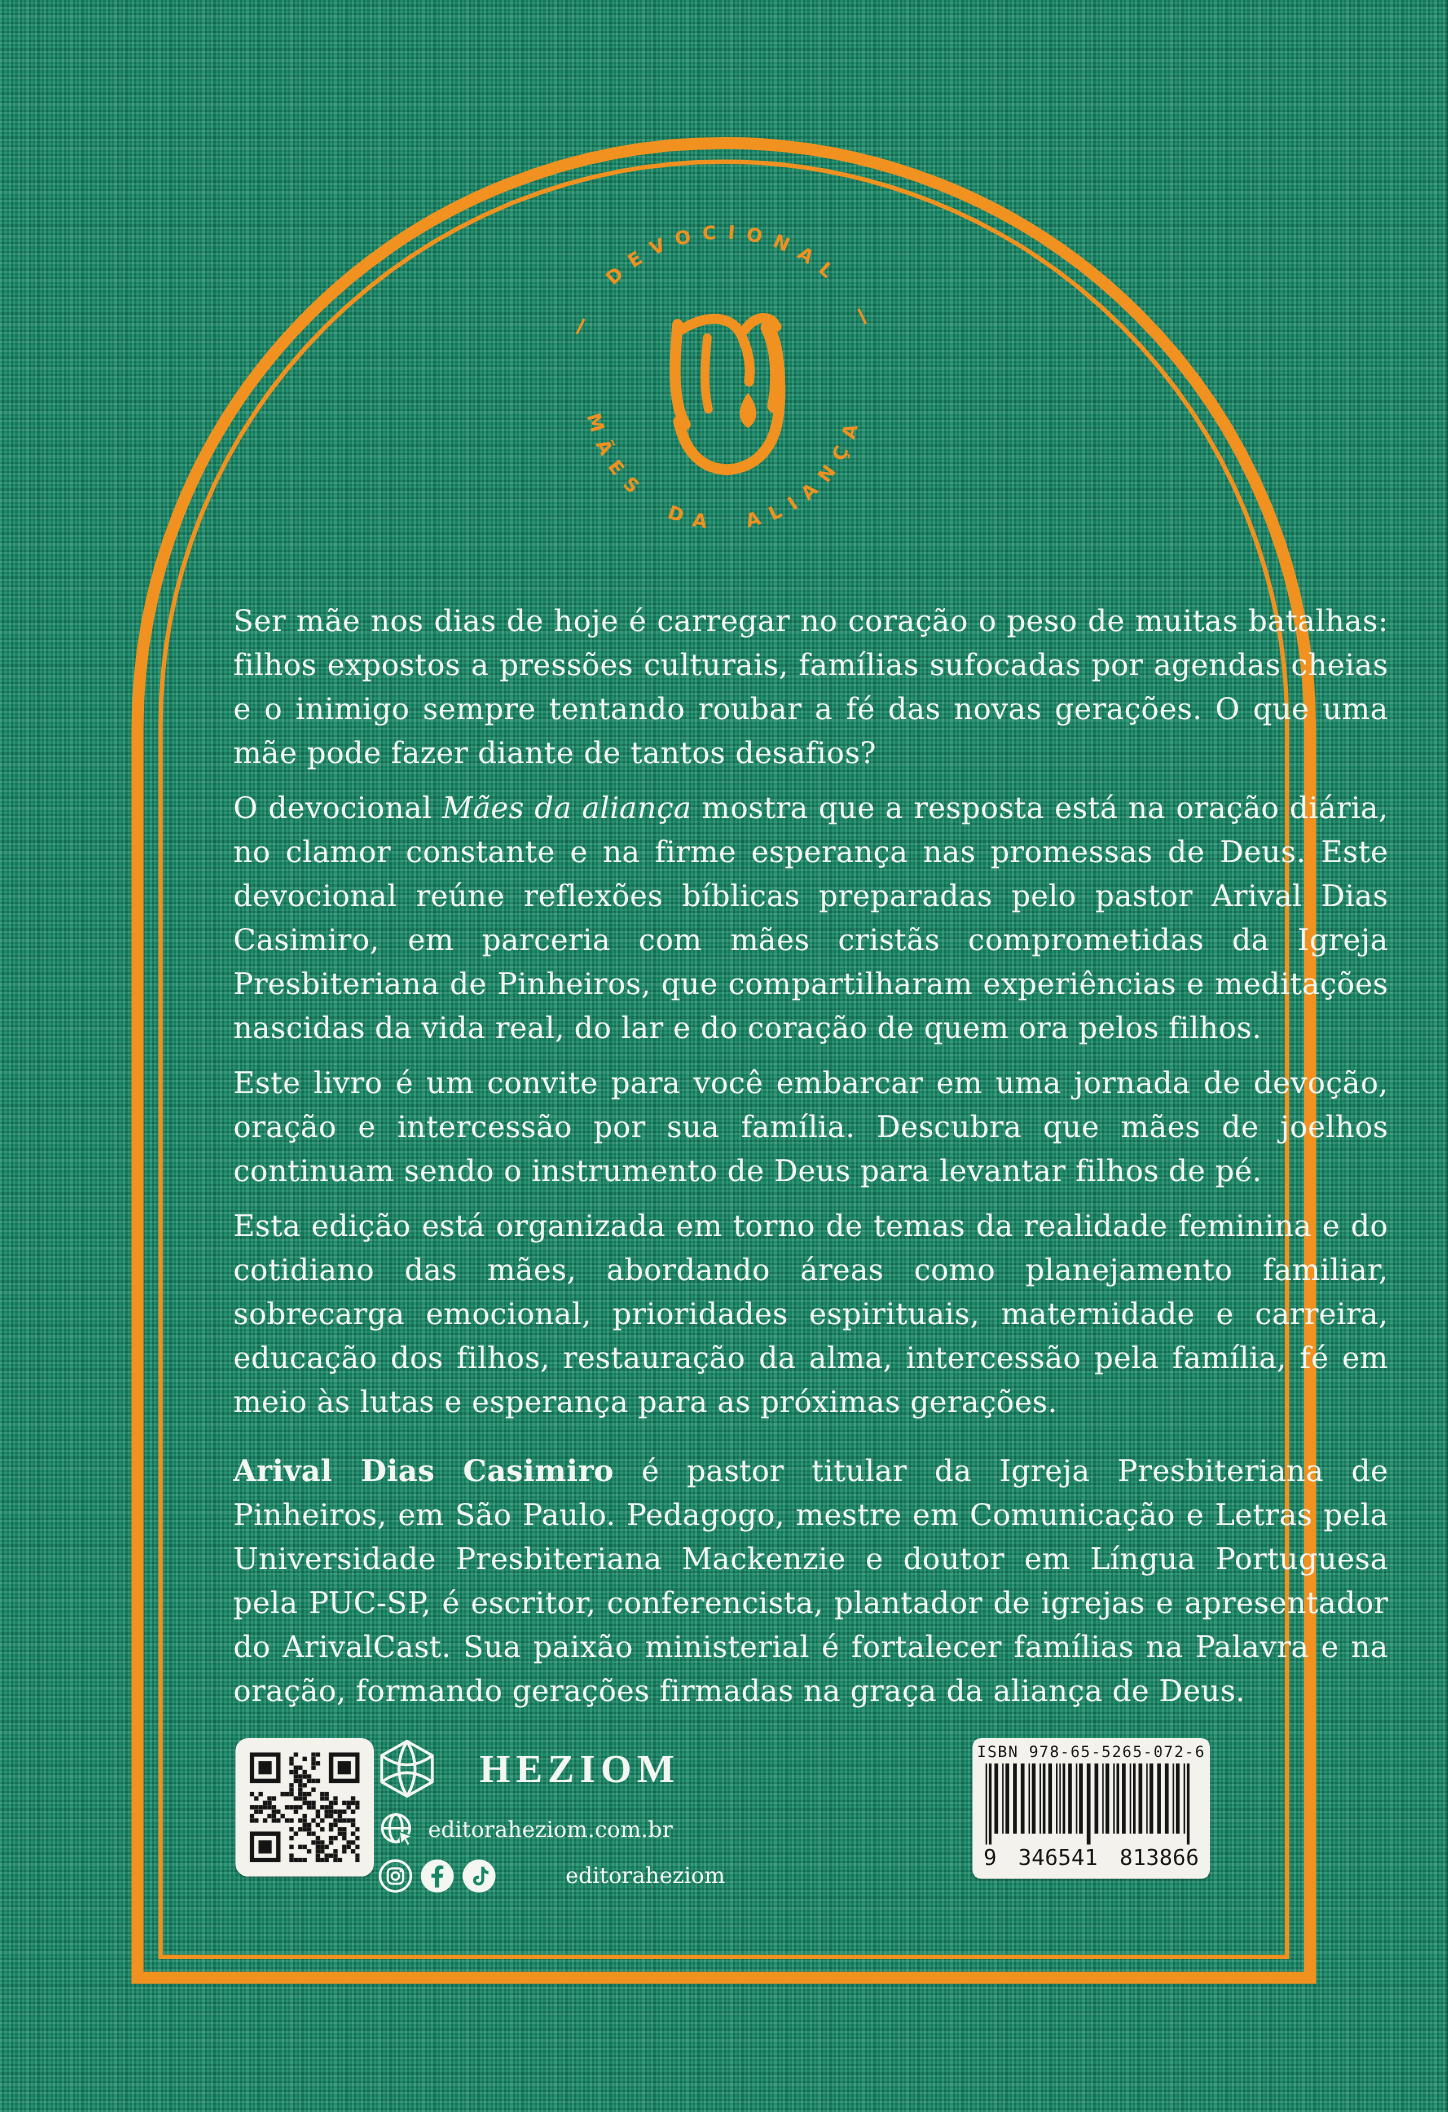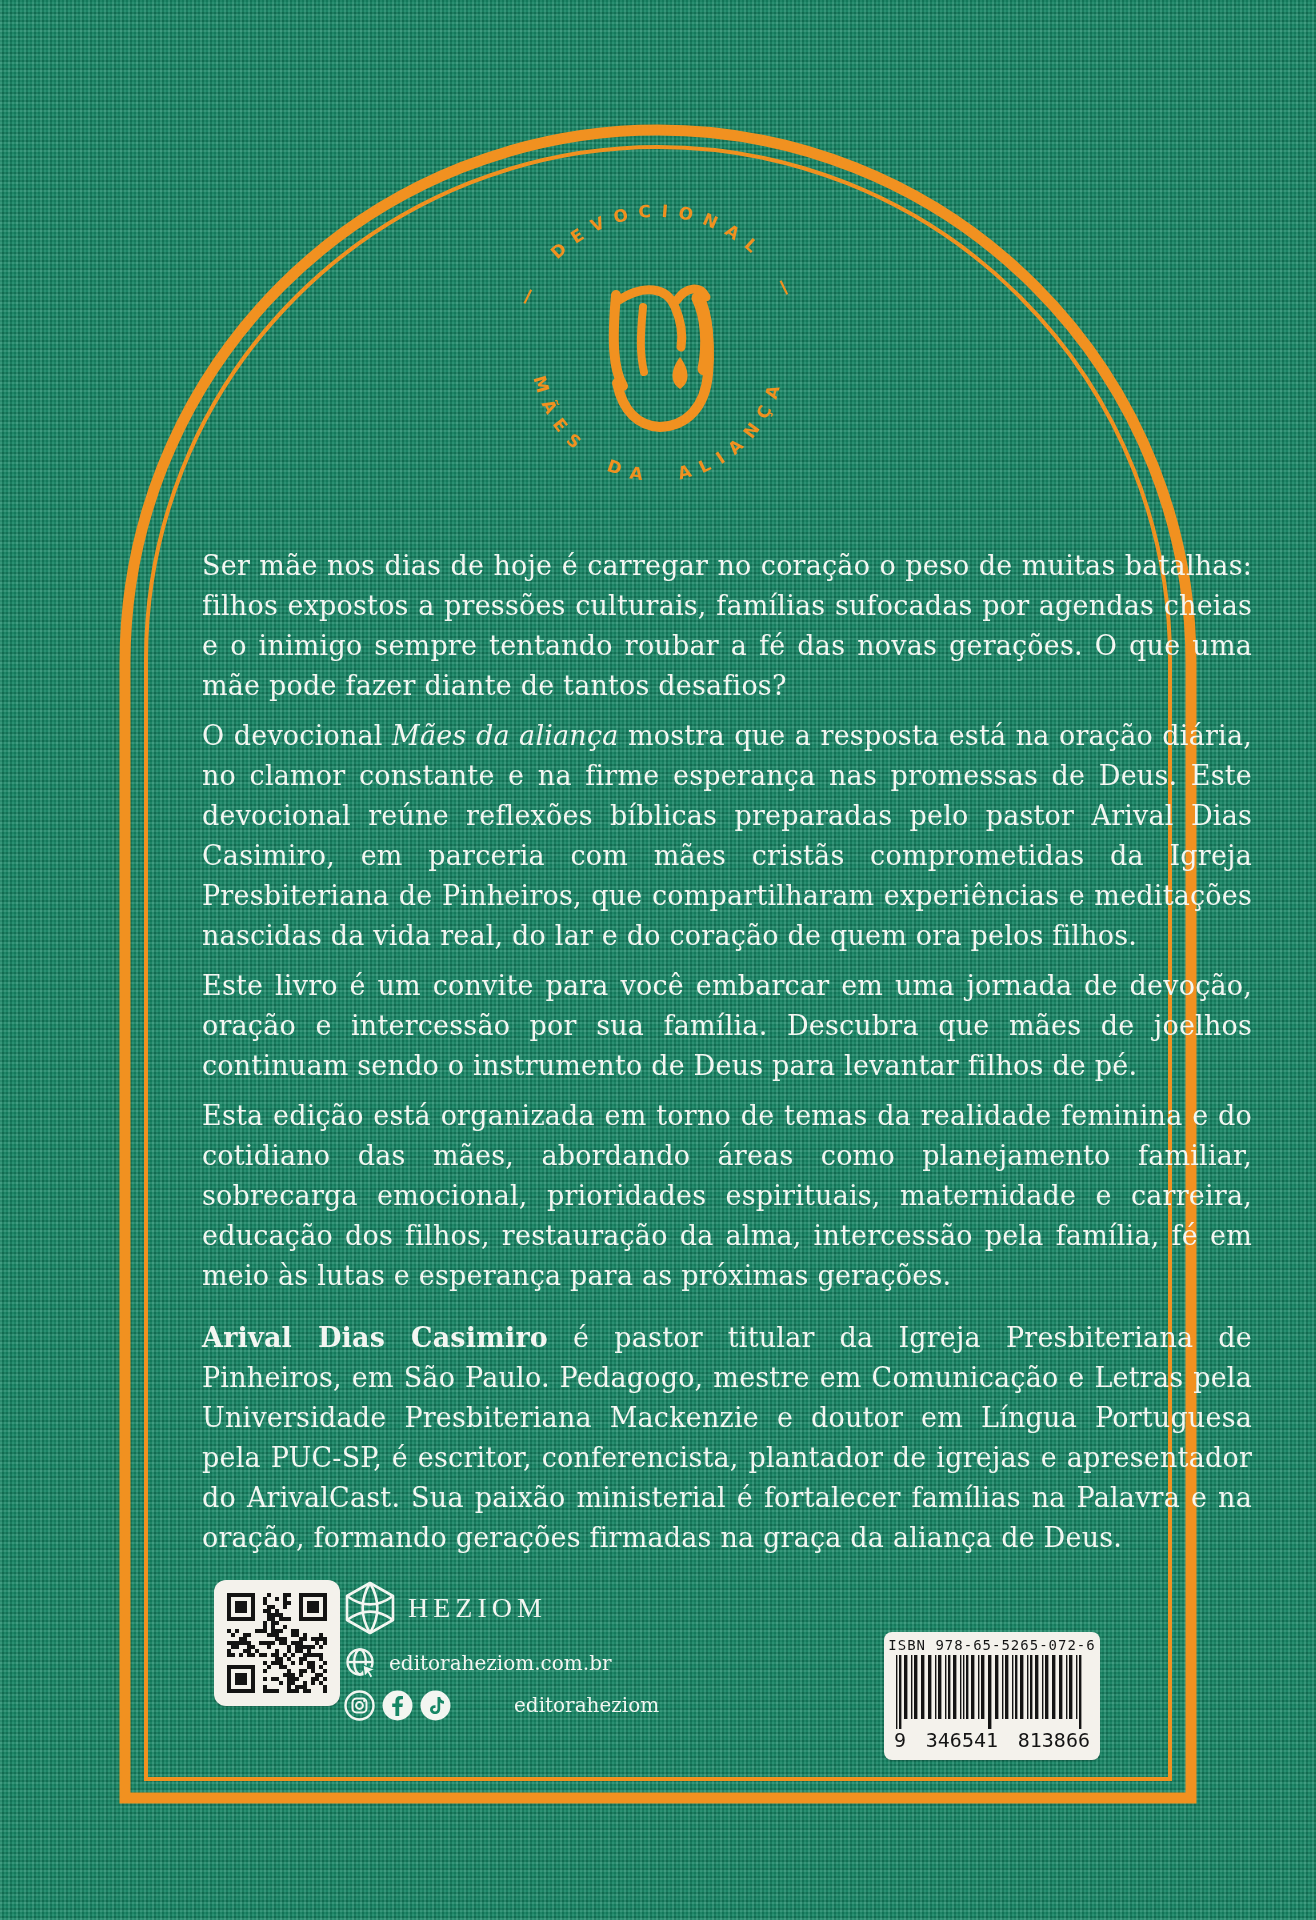--- a/index.html
+++ b/index.html
@@ -15,21 +15,21 @@
     font-family:"DejaVu Serif", serif;
   }
   .frame-svg{position:absolute;left:0;top:0;width:1316px;height:1920px;}
   .logo-svg{position:absolute;left:458px;top:155px;width:400px;height:400px;}
   .ring-text{
     font-family:"DejaVu Sans", sans-serif;
     font-size:17px;font-weight:600;letter-spacing:10px;word-spacing:12px;
     fill:#F19120;
   }
   .text-block{
-    position:absolute;left:202px;top:546px;width:1050px;
+    position:absolute;left:212px;top:546px;width:1050px;
     color:#F3F6F1;
   }
   .text-block p{
     margin:0 0 10px 0;
     font-size:27px;line-height:40px;
     text-align:justify;
     letter-spacing:0.2px;
   }
   .text-block p.bio{margin-top:22px;}
   .text-block em{font-style:italic;}
@@ -38,28 +38,28 @@
   .qr-label{
     position:absolute;left:214px;top:1580px;width:126px;height:126px;
     background:#F4F2EC;border-radius:12px;
     display:flex;align-items:center;justify-content:center;
     box-shadow:0 1px 2px rgba(0,0,0,0.25);
   }
   .publisher{position:absolute;left:344px;top:1580px;width:350px;color:#F3F6F1;}
   .brand-row{display:flex;align-items:center;gap:12px;height:56px;}
   .brand-name{
     font-family:"Liberation Serif", serif;
-    font-size:28px;letter-spacing:5px;font-weight:400;
+    font-size:36px;letter-spacing:5px;font-weight:700;padding-left:28px;
   }
   .web-row{display:flex;align-items:center;gap:11px;margin-top:10px;height:34px;}
   .web-url,.social-handle{font-size:20px;font-family:"DejaVu Serif", serif;}
   .social-row{display:flex;align-items:center;gap:7px;margin-top:8px;height:34px;}
   .social-handle{margin-left:8px;padding-left:48px;}
   .barcode-label{
-    position:absolute;left:884px;top:1632px;width:216px;height:128px;
+    position:absolute;left:884px;top:1580px;width:216px;height:128px;
     background:#F4F2EC;border-radius:8px;
     display:flex;flex-direction:column;align-items:center;
     padding:5px 8px;box-sizing:border-box;
     box-shadow:0 1px 2px rgba(0,0,0,0.25);
   }
   .isbn-text{
     font-family:"DejaVu Sans Mono", monospace;
     font-size:14px;letter-spacing:1px;color:#141414;white-space:nowrap;
   }
   .barcode-svg{margin-top:2px;}

